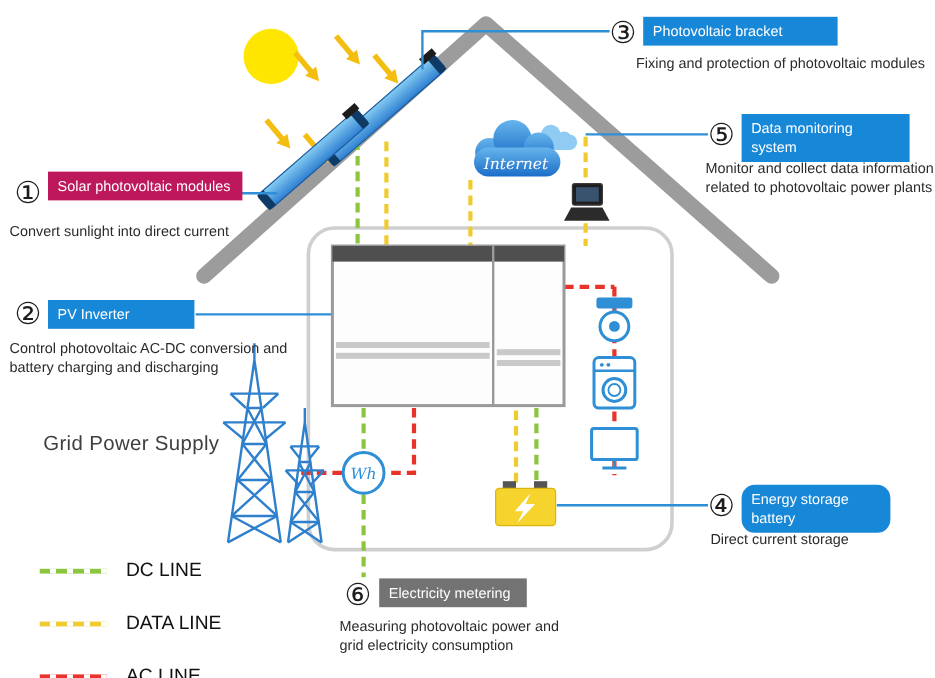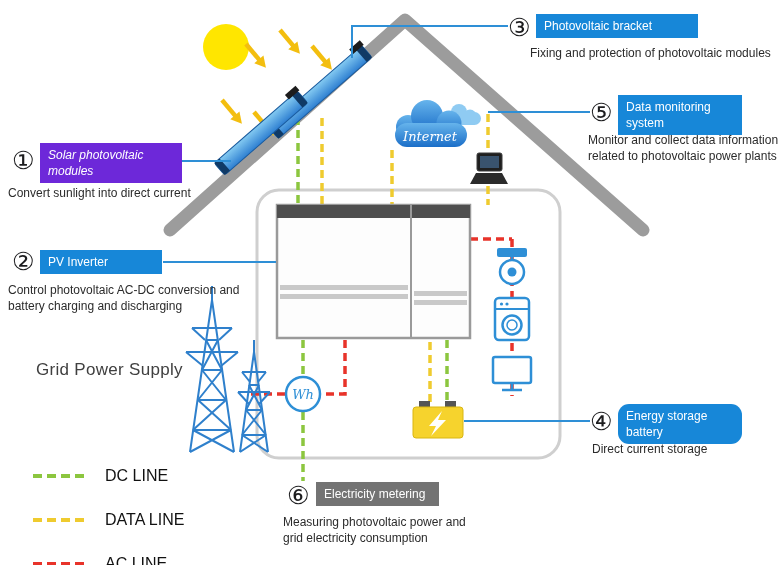--- a/index.html
+++ b/index.html
@@ -186,33 +186,33 @@
     <g fill="none" stroke-width="2" stroke="#2E8FD6">
       <path d="M178,161 H231"></path>
       <path d="M163,262 H276"></path>
       <path d="M508,26 L352,26 L352,58"></path>
       <path d="M590,112 H488"></path>
       <path d="M590,421 H464"></path>
     </g>
   </svg>
 
   <div class="num-badge" style="left:12px;top:148px">①</div>
-  <div class="label-box" style="left: 40px; top: 143px; width: 142px; background: #6d28d9; font-style: italic;">Solar photovoltaic modules</div>
+  <div class="label-box" style="left: 40px; top: 143px; width: 162px; background: #be185d;">Solar photovoltaic modules</div>
   <div class="desc" style="left:8px;top:186px;width:230px">Convert sunlight into direct current</div>
 
   <div class="num-badge" style="left:12px;top:249px">②</div>
   <div class="label-box" style="left: 40px; top: 250px; width: 122px; background: rgb(23, 135, 216);">PV Inverter</div>
   <div class="desc" style="left:8px;top:283px;width:232px">Control photovoltaic AC-DC conversion and battery charging and discharging</div>
 
   <div class="num-badge" style="left:508px;top:15px">③</div>
   <div class="label-box" style="left: 536px; top: 14px; width: 162px; background: rgb(23, 135, 216);">Photovoltaic bracket</div>
   <div class="desc" style="left:530px;top:46px;width:270px">Fixing and protection of photovoltaic modules</div>
 
   <div class="num-badge" style="left:590px;top:100px">⑤</div>
-  <div class="label-box" style="left: 618px; top: 95px; width: 124px; background: rgb(23, 135, 216);">Data monitoring system</div>
+  <div class="label-box" style="left: 618px; top: 95px; width: 140px; background: rgb(23, 135, 216);">Data monitoring system</div>
   <div class="desc" style="left:588px;top:133px;width:210px">Monitor and collect data information related to photovoltaic power plants</div>
 
   <div class="num-badge" style="left:590px;top:409px">④</div>
   <div class="label-box" style="left: 618px; top: 404px; width: 124px; background: rgb(23, 135, 216); border-radius: 11px;">Energy storage battery</div>
   <div class="desc" style="left:592px;top:442px;width:180px">Direct current storage</div>
 
   <div class="num-badge" style="left:287px;top:483px">⑥</div>
   <div class="label-box" style="left: 316px; top: 482px; width: 123px; background: #737373;">Electricity metering</div>
   <div class="desc" style="left:283px;top:515px;width:195px">Measuring photovoltaic power and grid electricity consumption</div>
 

